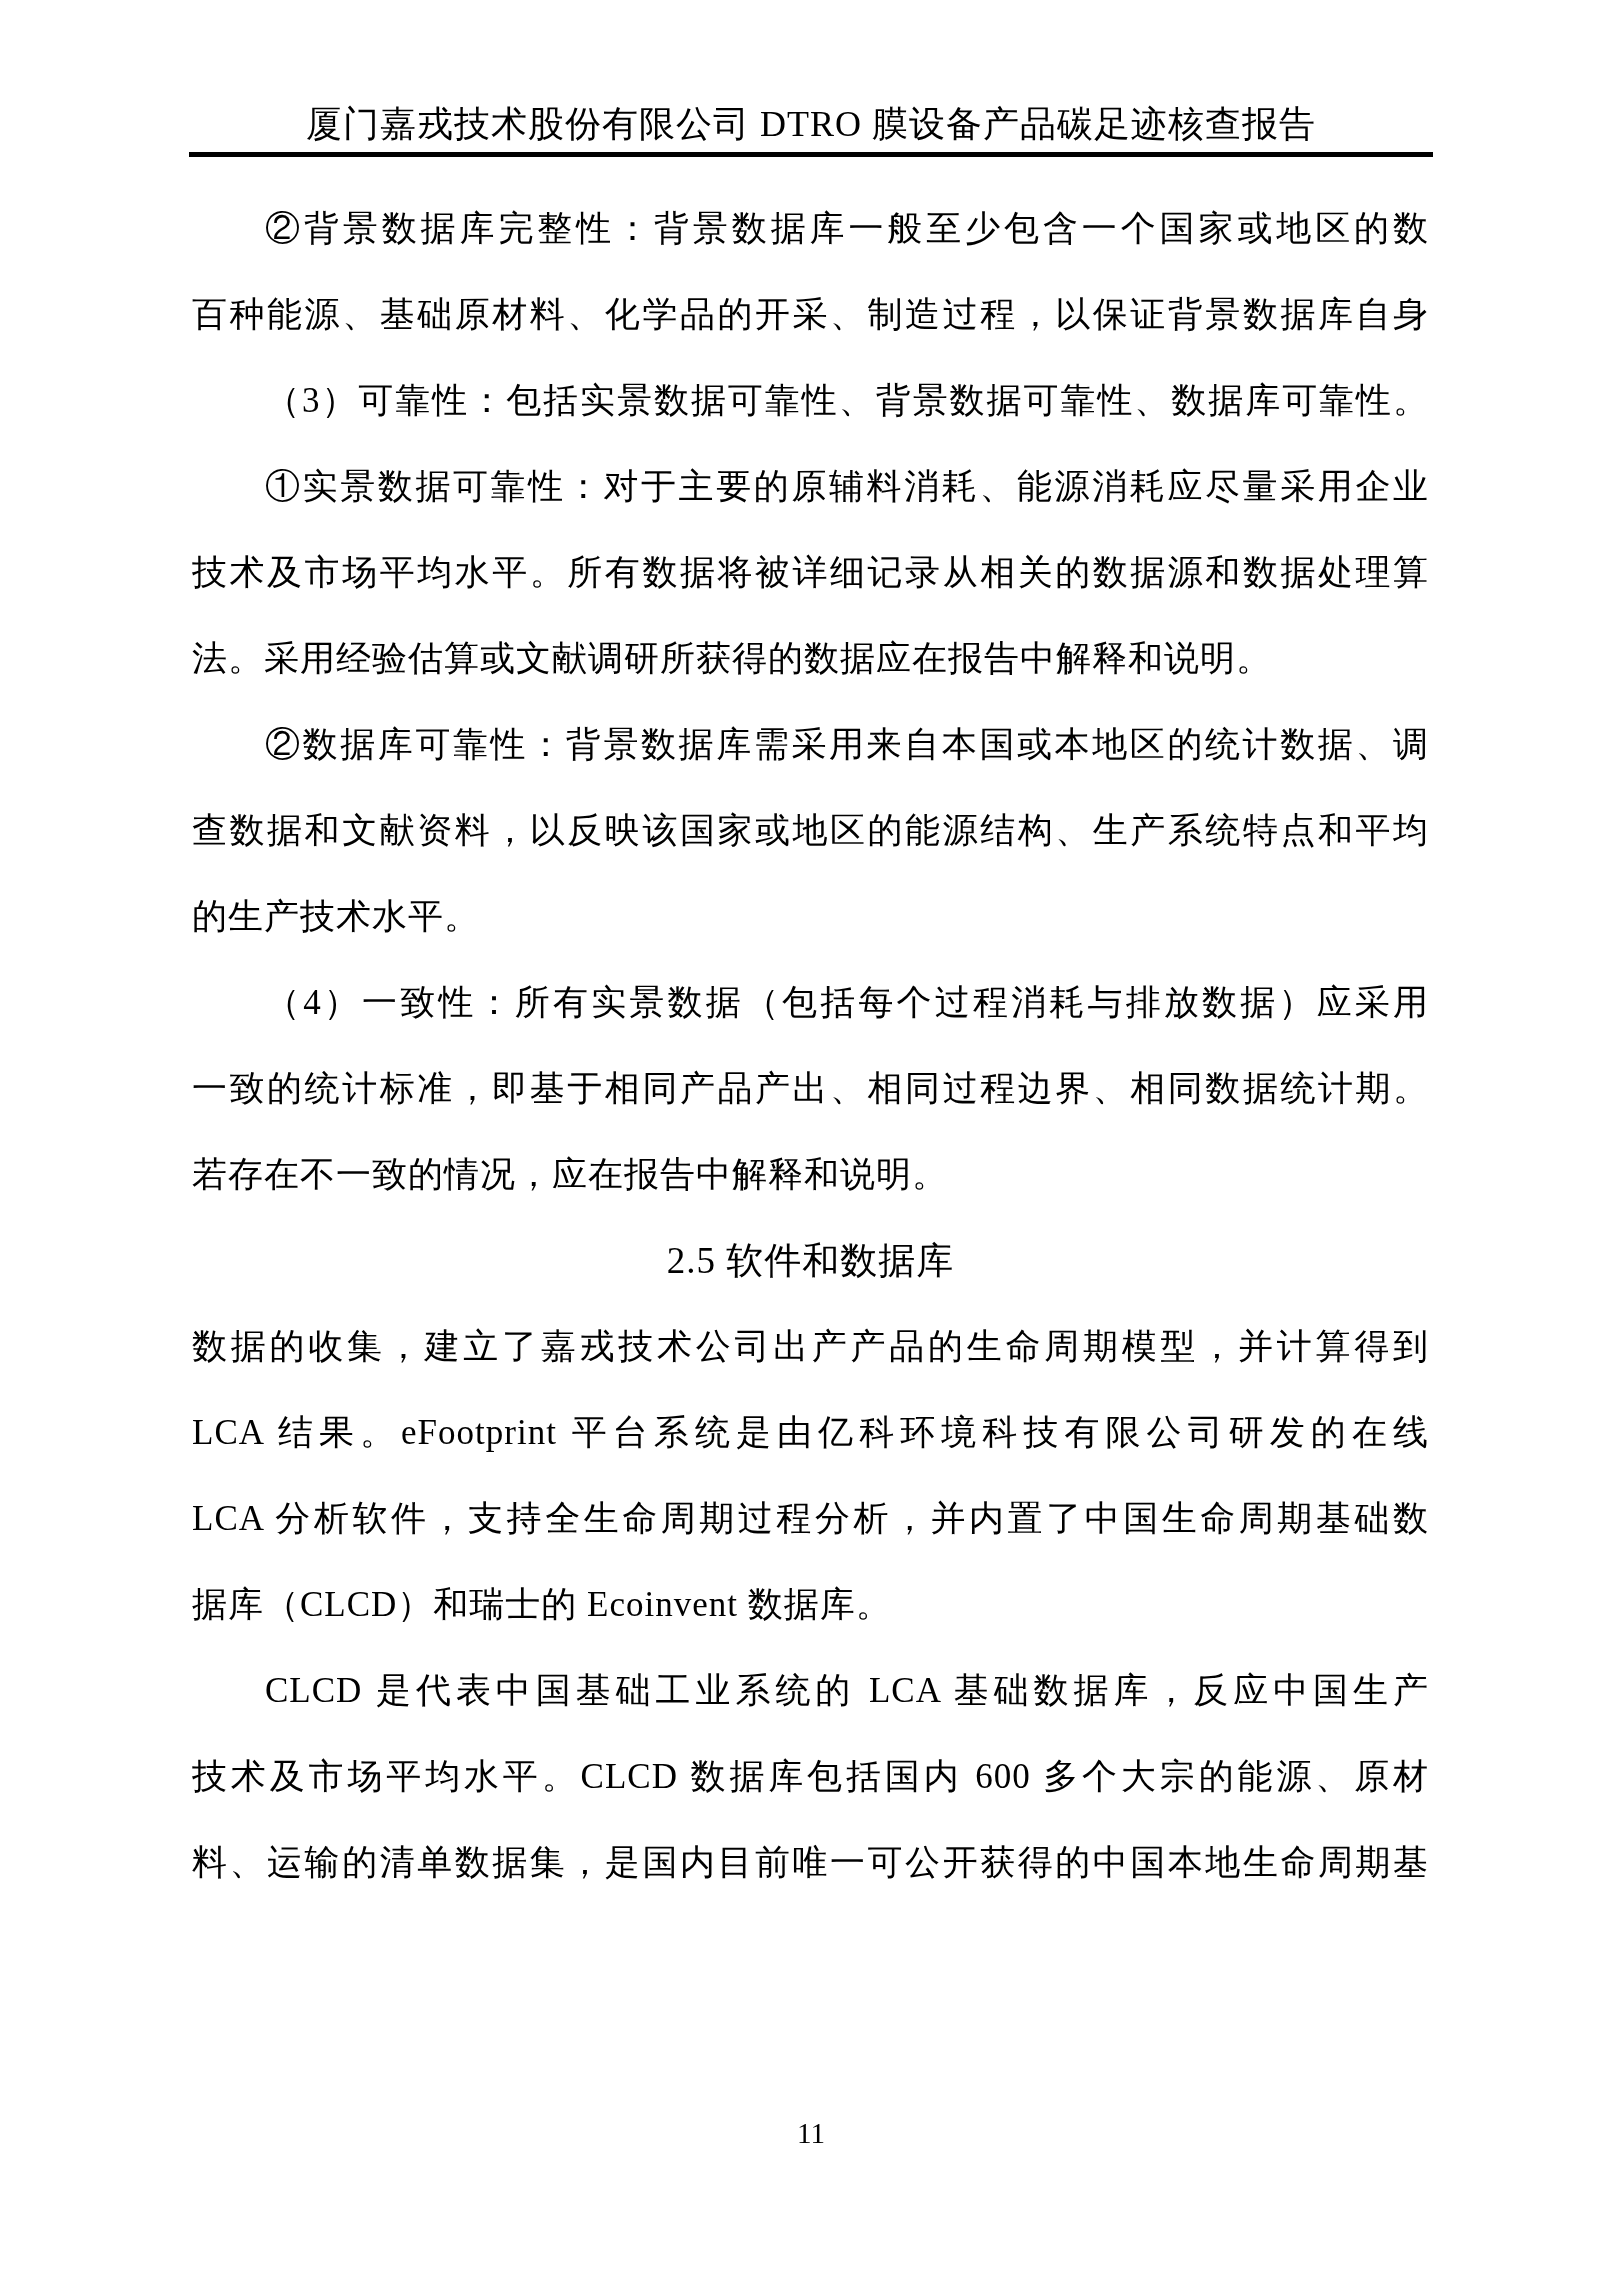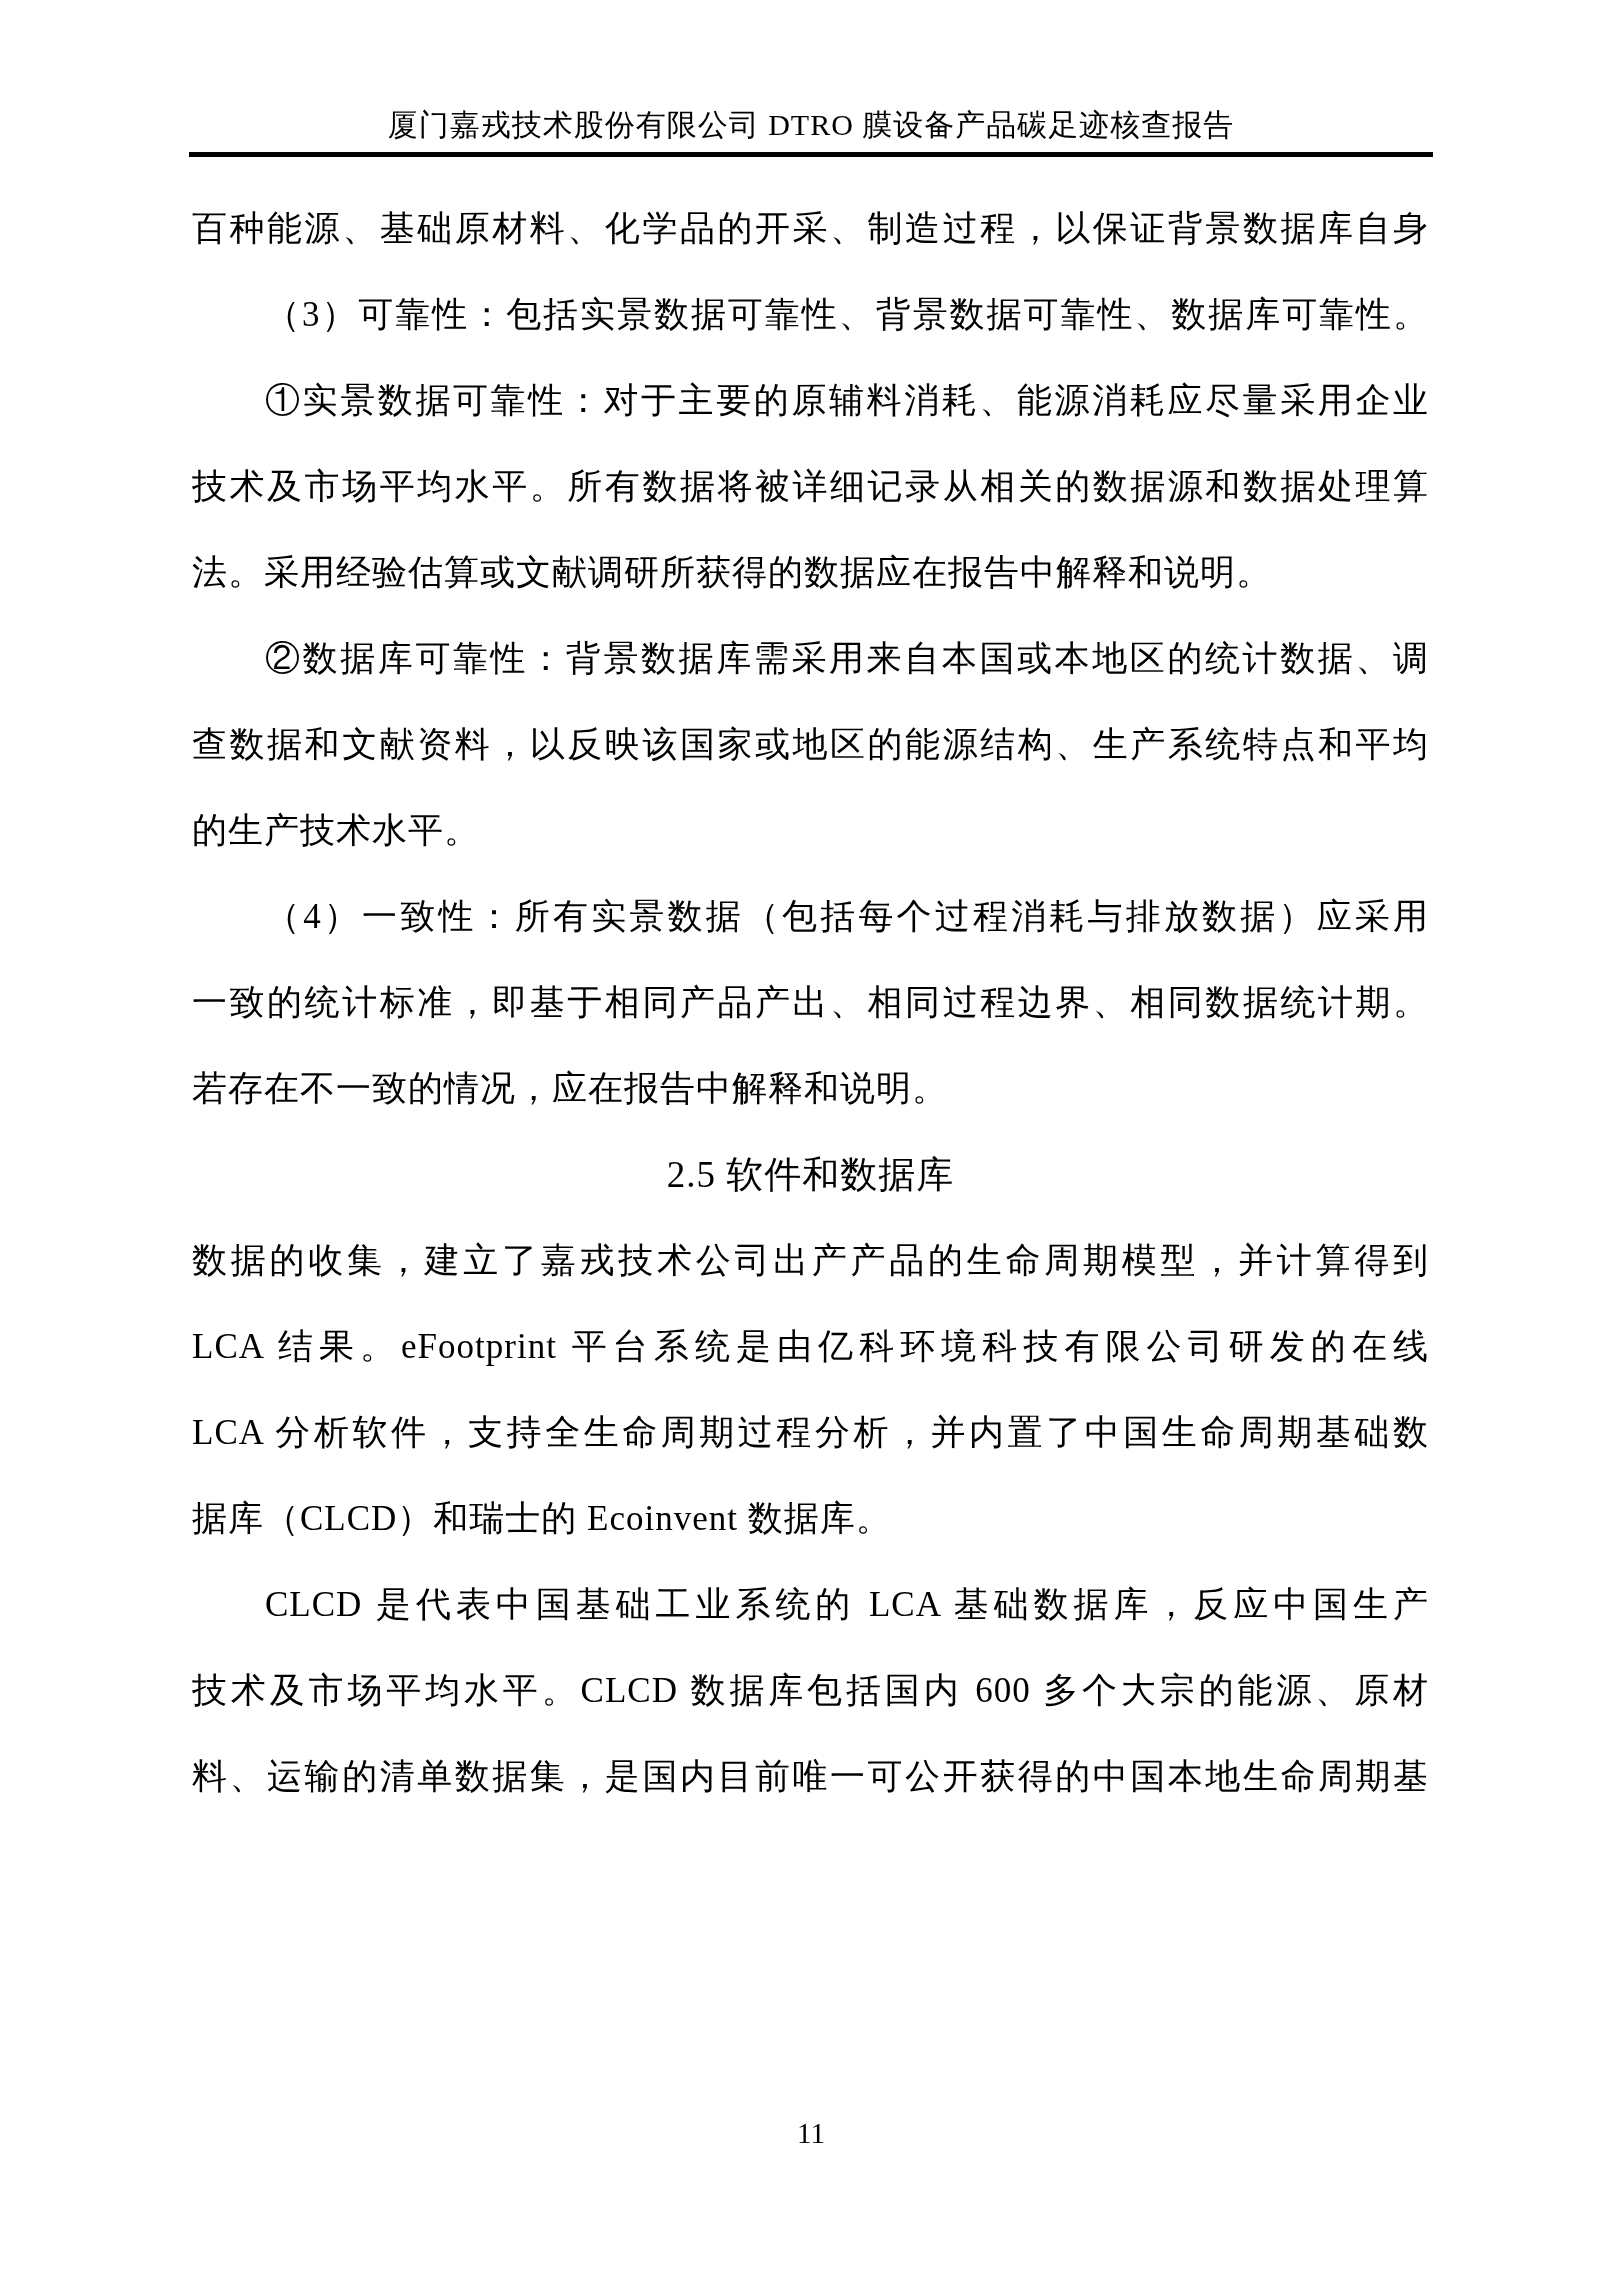--- a/index.html
+++ b/index.html
@@ -11,21 +11,21 @@
     color: #000000;
     font-family: "Liberation Serif", "DejaVu Serif", serif;
     overflow: hidden;
   }
   .header-text {
     position: absolute;
     top: 104px;
     left: 189px;
     width: 1244px;
     text-align: center;
-    font-size: 30px;
+    font-size: 36px;
     line-height: 41px;
     letter-spacing: 1px;
   }
   .header-rule {
     position: absolute;
     top: 152px;
     left: 189px;
     width: 1244px;
     height: 4.9px;
     background: #000000;
@@ -67,20 +67,21 @@
 <body>
 
 <div class="page">
 
   <div class="header-text">厦门嘉戎技术股份有限公司 DTRO 膜设备产品碳足迹核查报告</div>
   <div class="header-rule"></div>
 
   <div class="body-text">
 
     <div>
+      <div class="ln j ind">②背景数据库完整性：背景数据库一般至少包含一个国家或地区的数</div>
       <div class="ln j">百种能源、基础原材料、化学品的开采、制造过程，以保证背景数据库自身</div>
     </div>
 
     <div>
       <div class="ln j ind">（3）可靠性：包括实景数据可靠性、背景数据可靠性、数据库可靠性。</div>
     </div>
 
     <div>
       <div class="ln j ind">①实景数据可靠性：对于主要的原辅料消耗、能源消耗应尽量采用企业</div>
       <div class="ln j">技术及市场平均水平。所有数据将被详细记录从相关的数据源和数据处理算</div>

